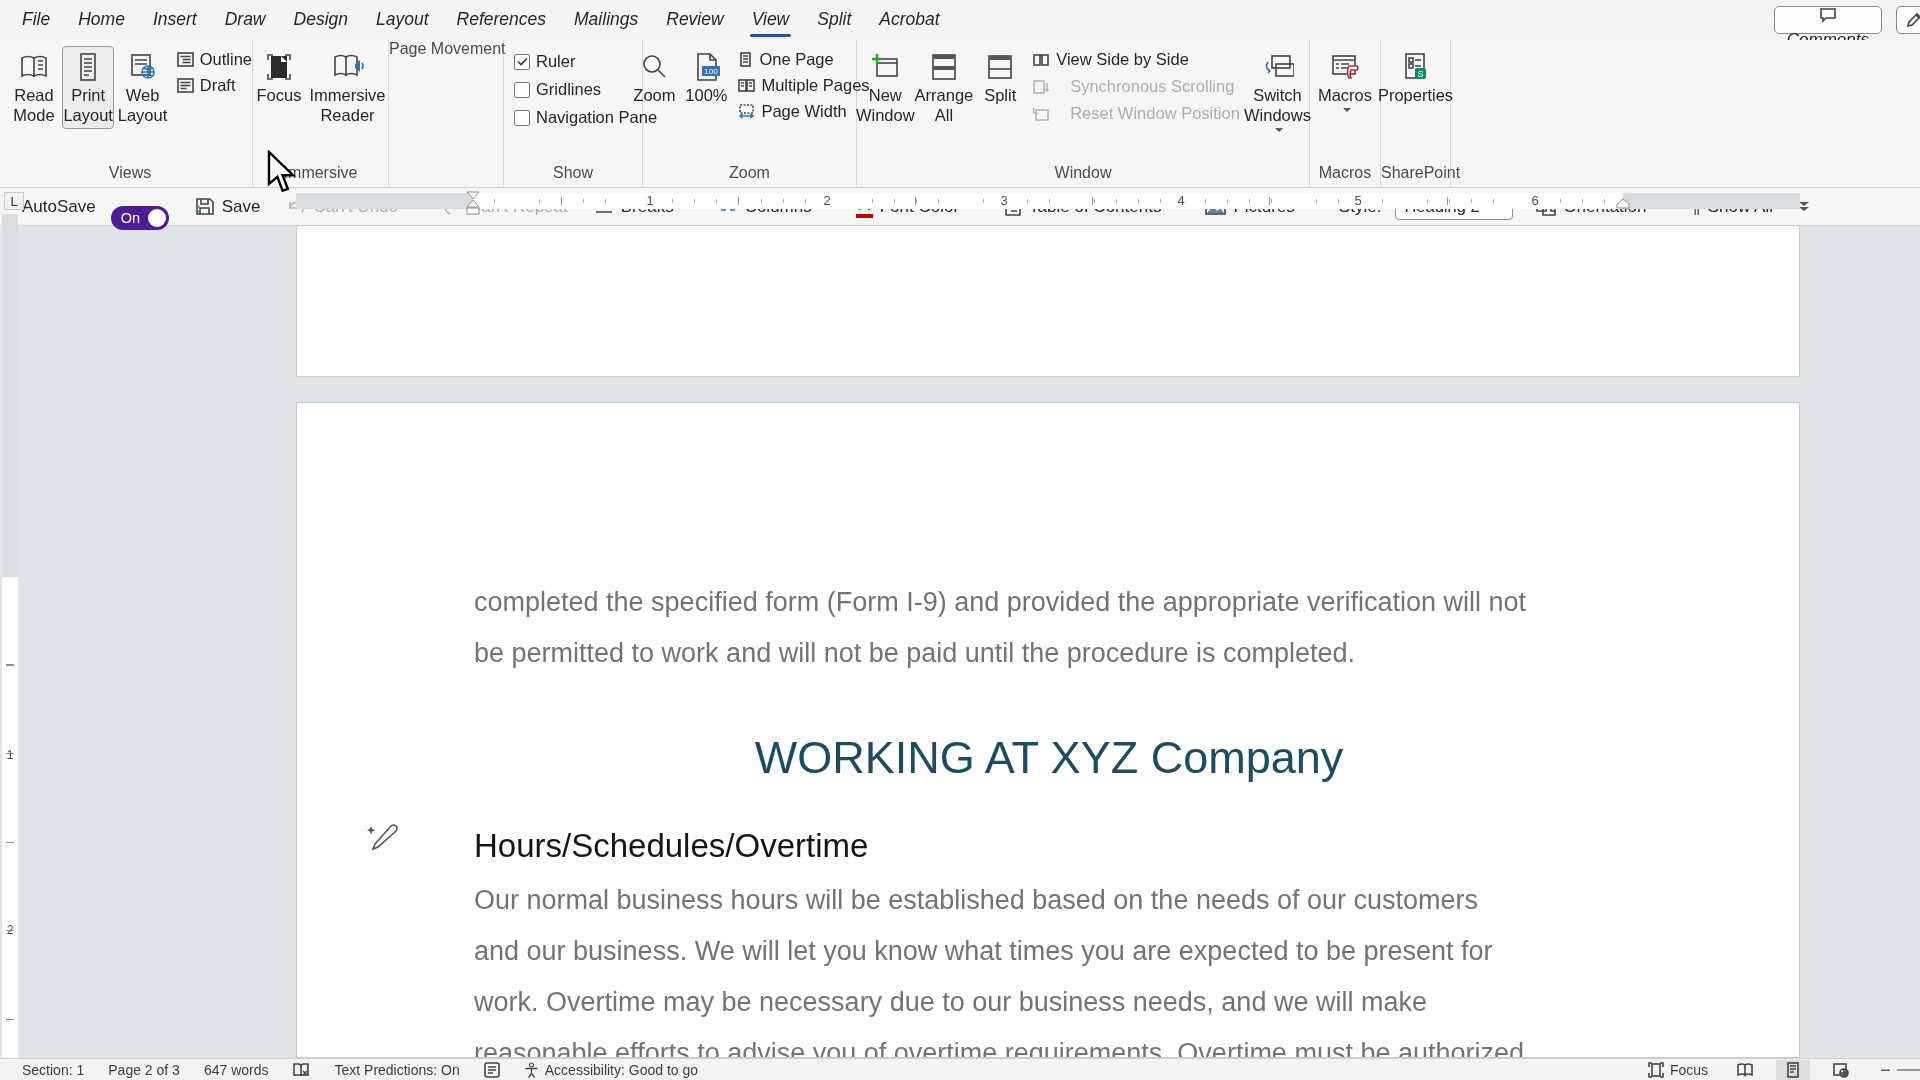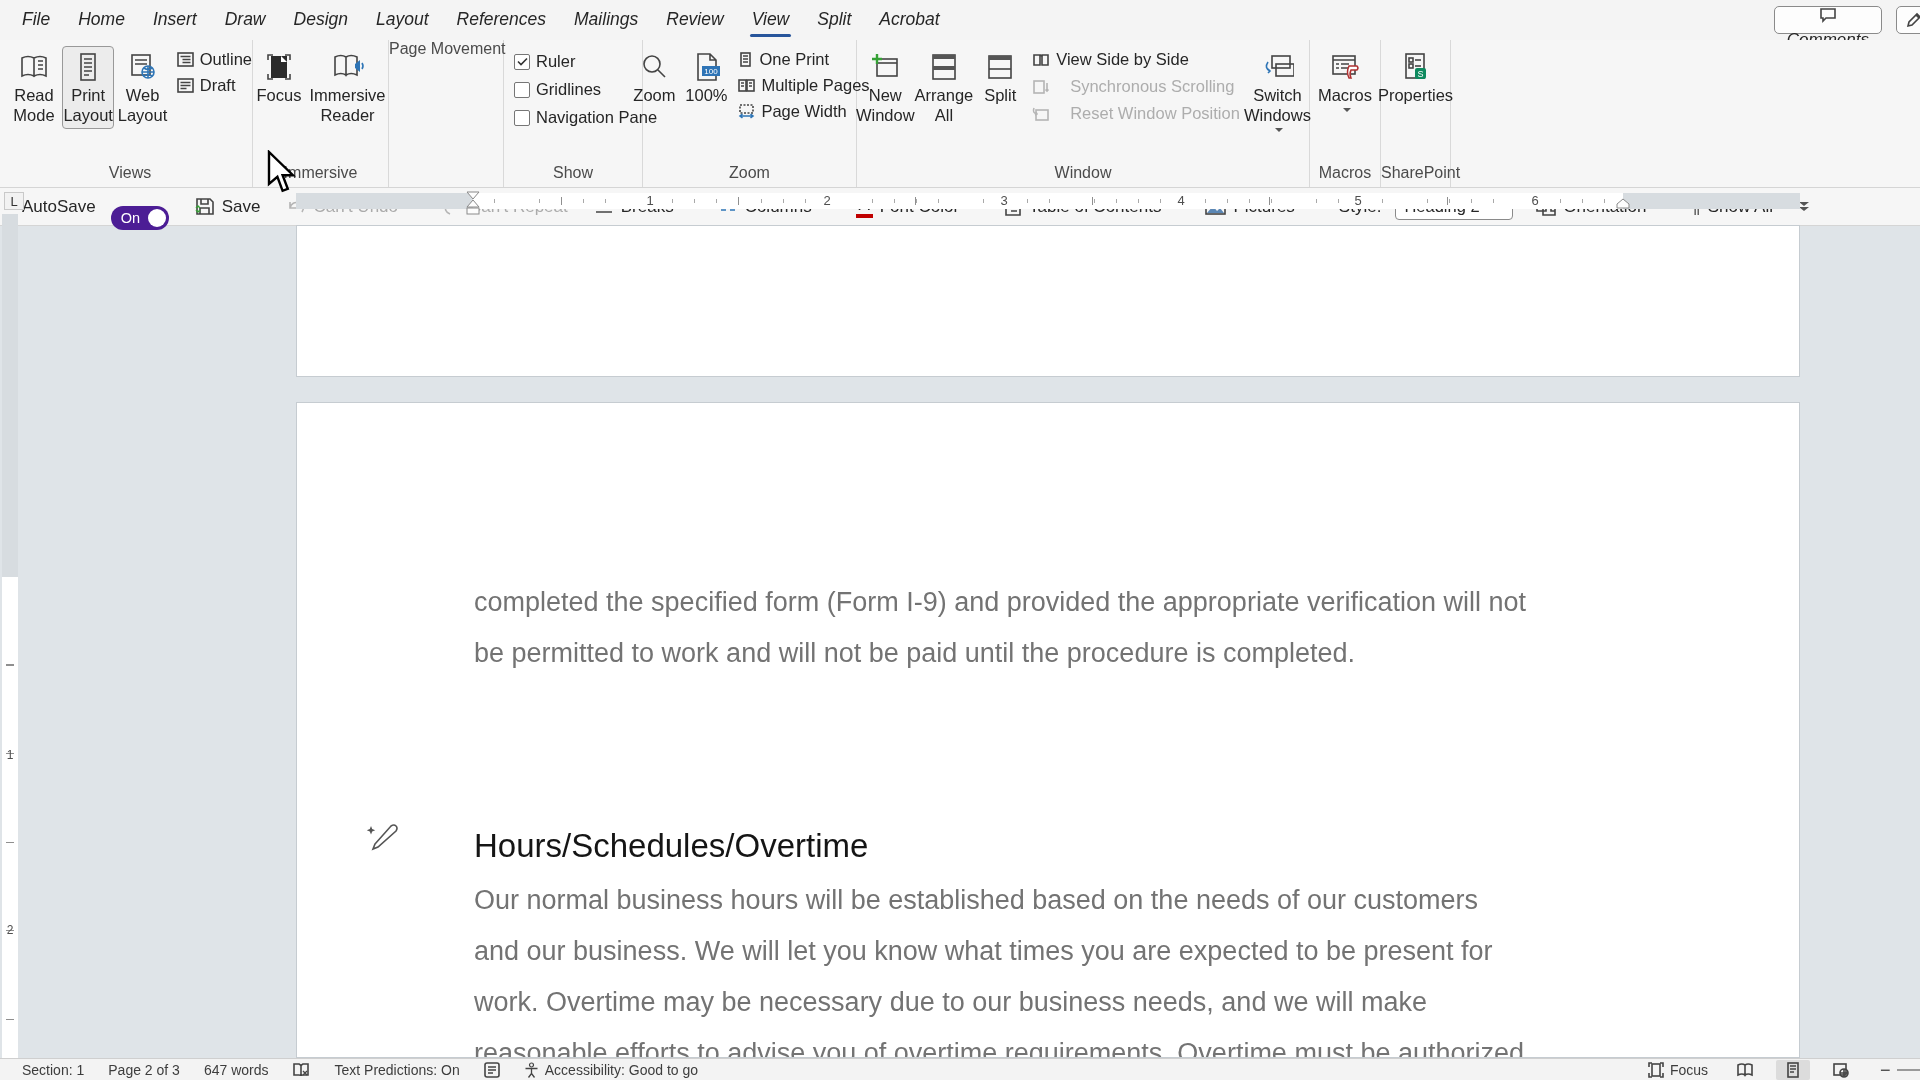--- a/index.html
+++ b/index.html
@@ -245,21 +245,21 @@
             <text x="21" y="22" font-size="8" fill="#fff" text-anchor="middle" font-family="Liberation Sans,sans-serif">100</text>
           </svg>
         <span class="lbl">100%</span>
       </div>
       <div class="smallcol" style="margin-left:5px; gap:7px">
         <div class="smallitem">
           <svg width="15" height="15" viewBox="0 0 15 15">
               <rect class="ic" x="3" y="1" width="9" height="13"></rect>
               <path class="ic" d="M5 4h5M5 7h5M5 10h5"></path>
             </svg>
-          <span>One Print</span>
+          <span>One Page</span>
         </div>
         <div class="smallitem">
           <svg width="17" height="15" viewBox="0 0 17 15">
               <rect class="ic" x="1" y="2" width="7" height="11"></rect>
               <rect class="ic" x="9" y="2" width="7" height="11"></rect>
               <path class="ic" d="M3 5h3M11 5h3M3 8h3M11 8h3"></path>
             </svg>
           <span>Multiple Pages</span>
         </div>
         <div class="smallitem">
@@ -501,20 +501,21 @@
   <span class="vr-num" style="top:534px">1</span>
   <span class="vr-num" style="top:709px">2</span>
 </div>
 
 <div class="page" id="page1"></div>
 
 <div class="page" id="page2">
   <div class="docline" style="top:184px">completed the specified form (Form I-9) and provided the appropriate verification will not</div>
   <div class="docline" style="top:235px">be permitted to work and will not be paid until the procedure is completed.</div>
 
+  <div id="doc-title" style="top:329px; color:#1d4b5f">WORKING AT XYZ Company</div>
 
   <svg class="abs" style="left:66px; top:415px" width="36" height="36" viewBox="0 0 36 36">
     <path d="M12 26L28 8q3-2 5 0t0 5L15 29l-5 2z" fill="none" stroke="#555" stroke-width="1.6"></path>
     <path d="M8 8l1.2 3 3 1.2-3 1.2L8 16.4 6.8 13.4l-3-1.2 3-1.2z" fill="#555"></path>
   </svg>
   <div id="doc-h2" style="top:424px">Hours/Schedules/Overtime</div>
 
   <div class="docline" style="top:482px">Our normal business hours will be established based on the needs of our customers</div>
   <div class="docline" style="top:533px">and our business. We will let you know what times you are expected to be present for</div>
   <div class="docline" style="top:584px">work. Overtime may be necessary due to our business needs, and we will make</div>

